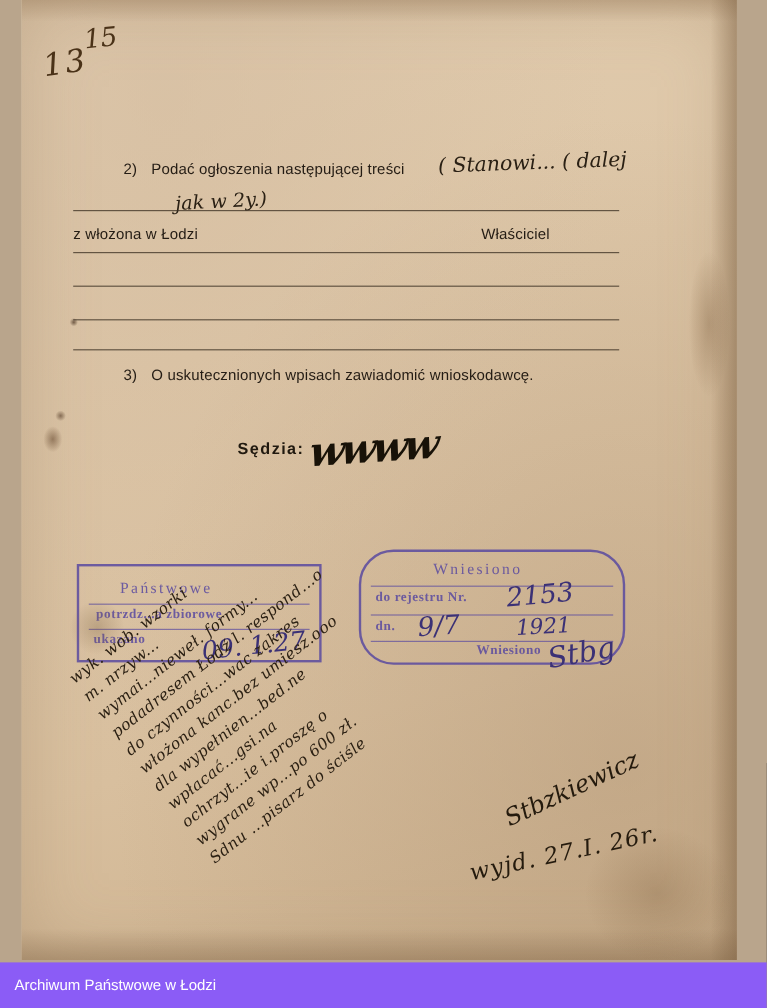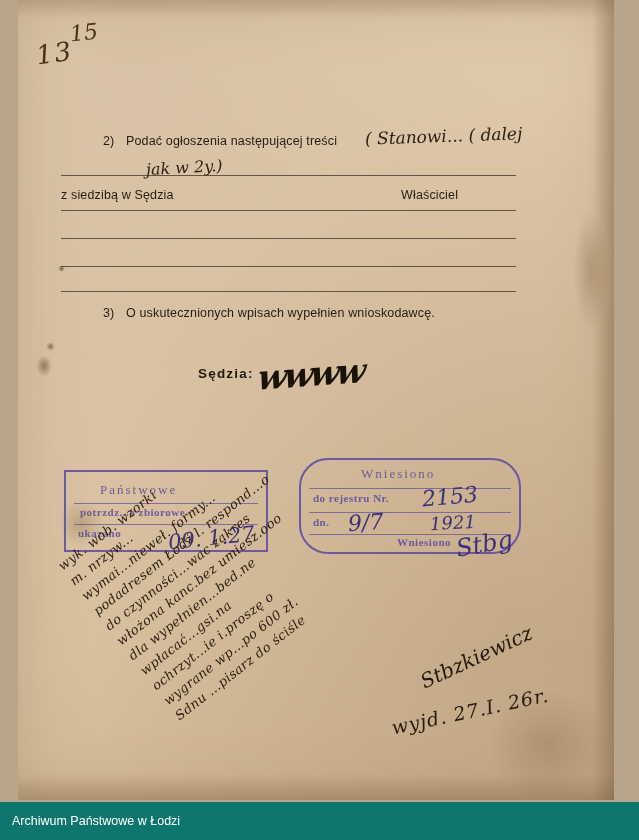--- a/index.html
+++ b/index.html
@@ -210,21 +210,21 @@
     pointer-events: none;
   }
 
   
   .footer {
     position: absolute;
     left: 0;
     bottom: 0;
     width: 639px;
     height: 38px;
-    background: #0f766e;
+    background: #8b5cf6;
     color: #ffffff;
     font-family: "Liberation Sans", sans-serif;
     font-size: 12.5px;
     display: flex;
     align-items: center;
     padding-left: 12px;
     box-sizing: border-box;
   }
 </style>
 </head>
@@ -247,30 +247,30 @@
     <div class="hand hand-top-left2" style="left:52px; top:20px;">15</div>
 
     <div class="item-num" style="left:85px; top:134px;">2)</div>
     <div class="typed" style="left:108px; top:134px;">Podać ogłoszenia następującej treści</div>
 
     <div class="hand hand-inline" style="left:347px; top:126px;">( Stanowi... ( dalej</div>
     <div class="hand hand-inline2" style="left:128px; top:158px;">jak w 2y.)</div>
 
     <div class="rule" style="left:43px; top:175px; width:455px;"></div>
 
-    <div class="typed" style="left:43px; top:188px;">z siedzibą w Sędzia</div>
+    <div class="typed" style="left:43px; top:188px;">z włożona w Łodzi</div>
     <div class="typed" style="left:383px; top:188px;">Właściciel</div>
 
     <div class="rule" style="left:43px; top:210px; width:455px;"></div>
     <div class="rule" style="left:43px; top:238px; width:455px;"></div>
     <div class="rule" style="left:43px; top:266px; width:455px;"></div>
     <div class="rule" style="left:43px; top:291px; width:455px;"></div>
 
     <div class="item-num" style="left:85px; top:306px;">3)</div>
-    <div class="typed" style="left:108px; top:306px;">O uskutecznionych wpisach wypełnien wnioskodawcę.</div>
+    <div class="typed" style="left:108px; top:306px;">O uskutecznionych wpisach zawiadomić wnioskodawcę.</div>
 
     <div class="judge-label" style="left:180px; top:366px;">Sędzia:</div>
     <div class="signature" style="left:240px; top:354px;">wwww
 </div>
 
     <div class="stamp" style="left:46px; top:470px; width:200px; height:78px;">
       <div class="line stamp-title" style="left:34px; top:10px;">Państwowe</div>
       <div class="stamp-rule" style="left:8px; top:31px; width:184px;"></div>
       <div class="line stamp-sub" style="left:14px; top:34px;">potrzdz...a zbiorowe</div>
       <div class="stamp-rule" style="left:8px; top:52px; width:184px;"></div>

